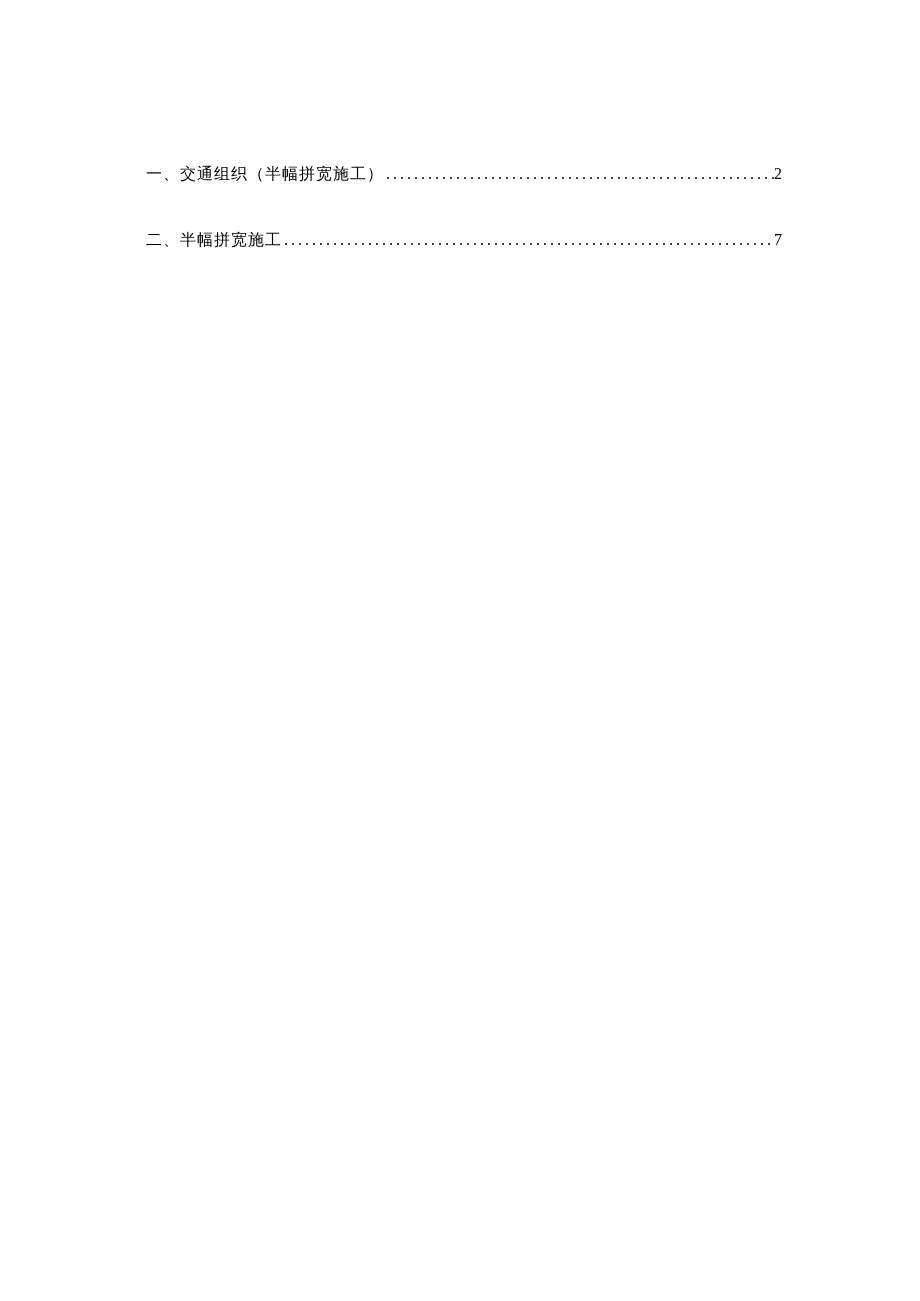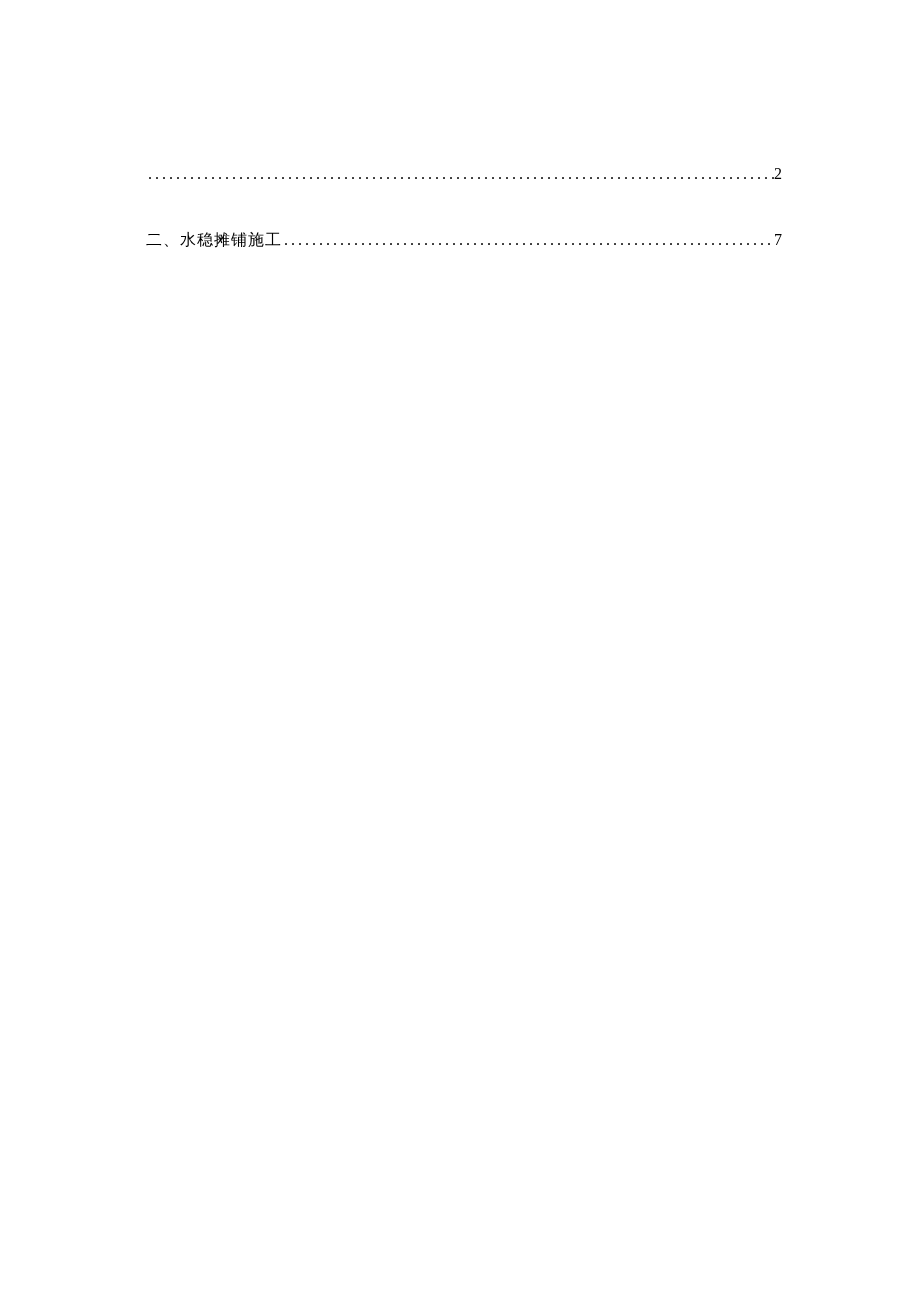--- a/index.html
+++ b/index.html
@@ -41,21 +41,22 @@
     .toc-page {
       white-space: nowrap;
       font-family: "Times New Roman", serif;
     }
   </style>
 </head>
 <body>
 
 <div class="toc-container">
   <div class="toc-entry">
+    <span class="toc-title">一、交通组织（半幅拼宽施工）</span>
     <span class="toc-dots"></span>
     <span class="toc-page">2</span>
   </div>
   <div class="toc-entry">
-    <span class="toc-title">二、水稳摊铺施工</span>
+    <span class="toc-title">二、半幅拼宽施工</span>
     <span class="toc-dots"></span>
     <span class="toc-page">7</span>
   </div>
 </div>
 
 </body></html>

